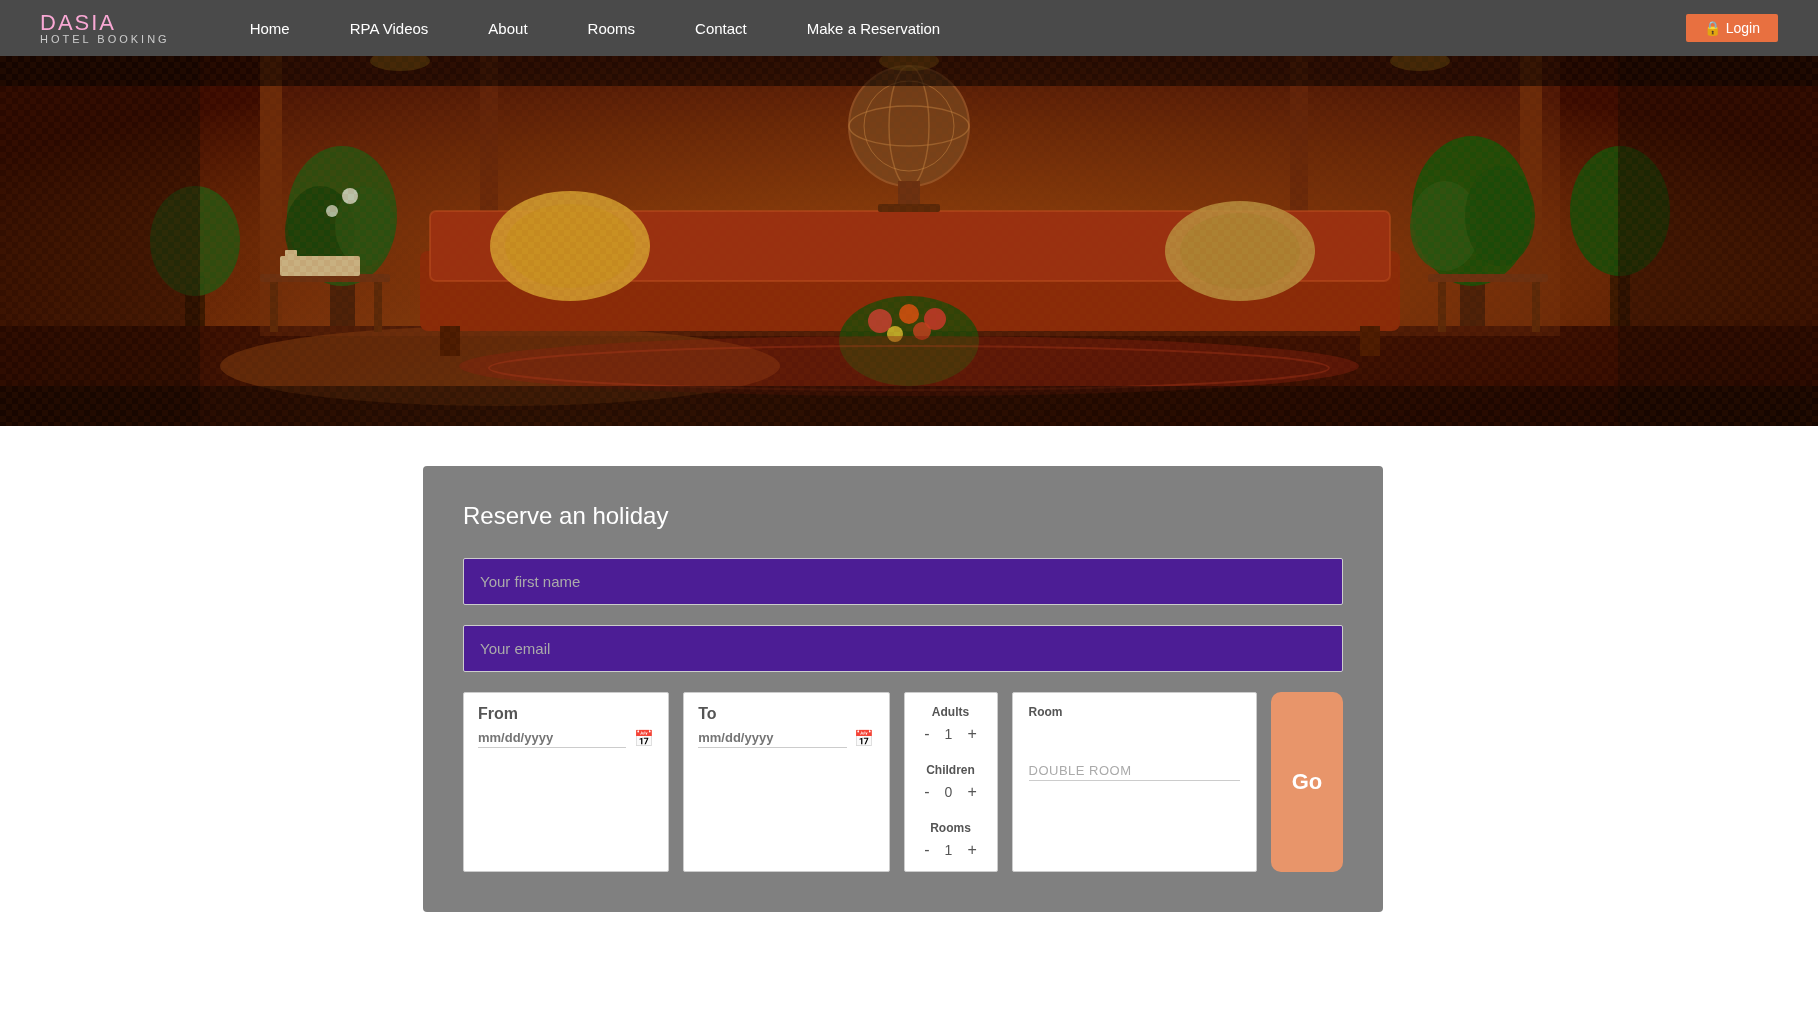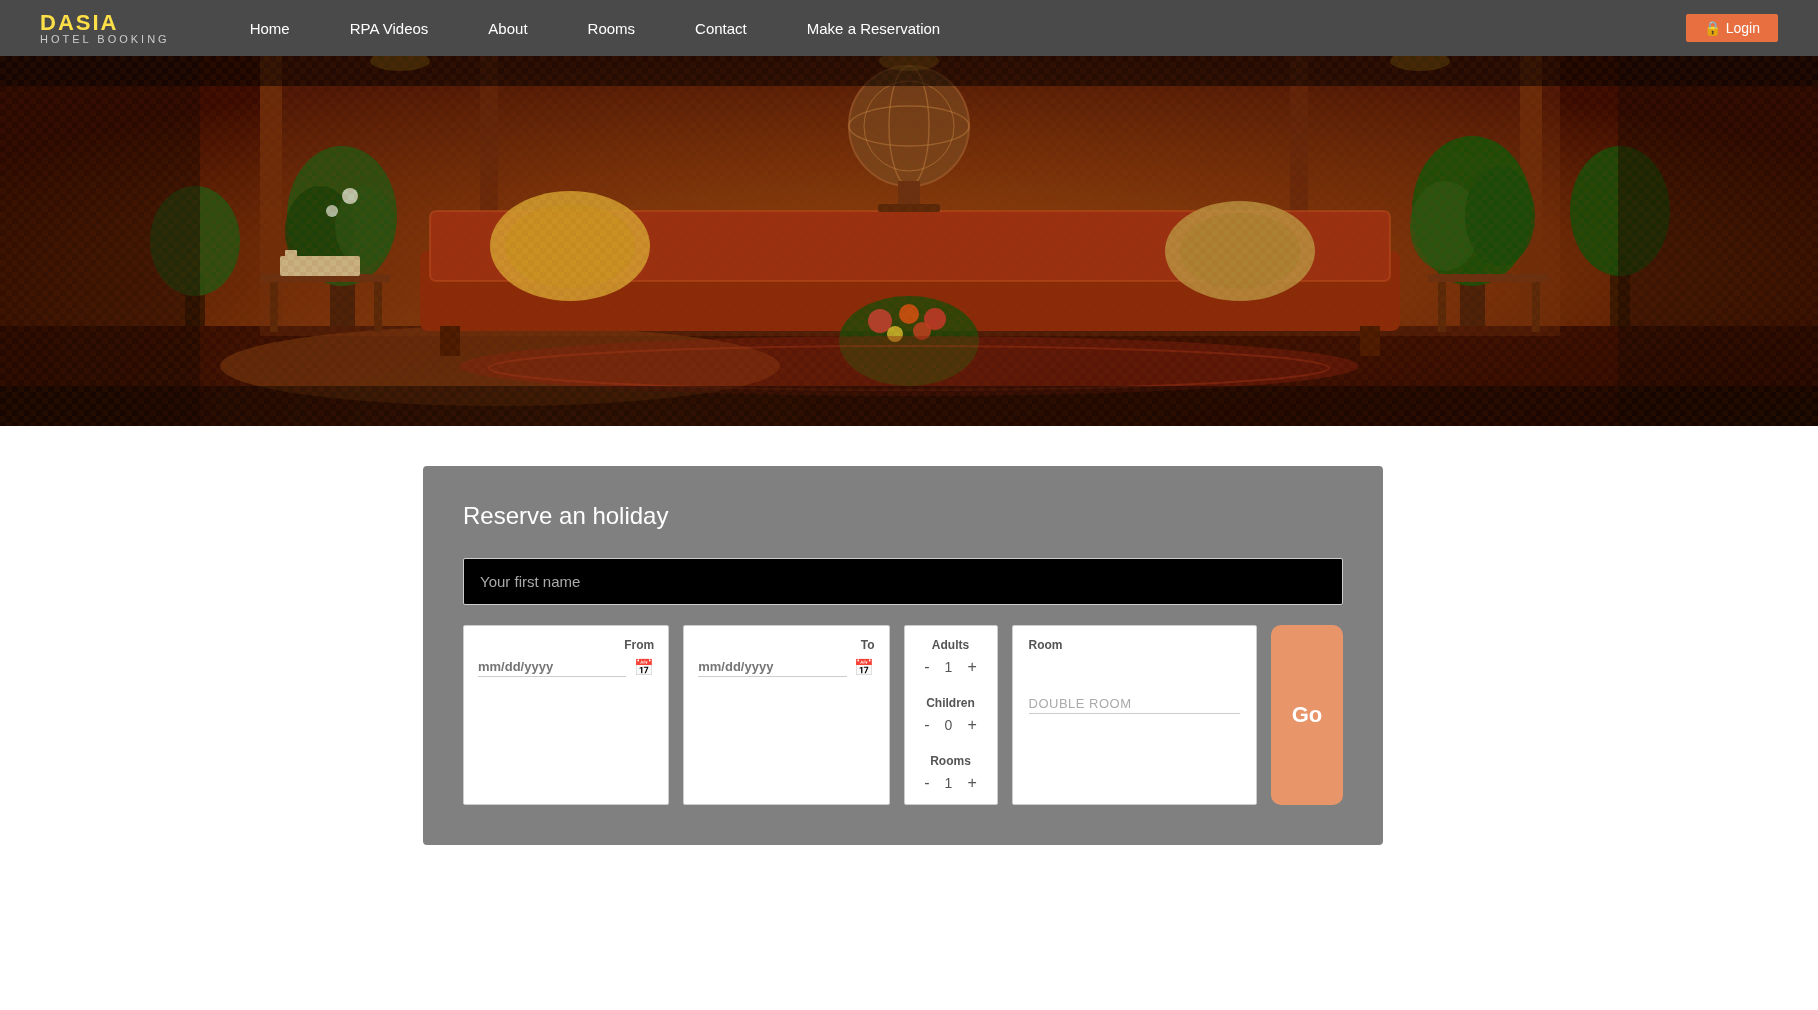--- a/index.html
+++ b/index.html
@@ -14,23 +14,23 @@
       padding: 0 40px;
       position: relative;
       z-index: 10;
     }
     .navbar-logo {
       display: flex;
       flex-direction: column;
       margin-right: 80px;
     }
     .navbar-logo .logo-top {
-      color: #fde047;
+      color: #f9a8d4;
       font-size: 22px;
-      font-weight: 700;
+      font-weight: 400;
       letter-spacing: 2px;
       line-height: 1;
     }
     .navbar-logo .logo-bottom {
       color: #ccc;
       font-size: 11px;
       letter-spacing: 3px;
       line-height: 1;
     }
     .navbar-links {
@@ -101,21 +101,21 @@
       font-weight: 400;
       margin-bottom: 28px;
     }
     .form-group {
       margin-bottom: 20px;
     }
     .form-input {
       width: 100%;
       padding: 14px 16px;
       border: 1px solid #ccc;
-      background: #000000;
+      background: #4c1d95;
       font-size: 15px;
       color: #888;
       border-radius: 2px;
       outline: none;
     }
     .form-input::placeholder { color: #aaa; }
 
     
     .bottom-row {
       display: flex;
@@ -125,25 +125,24 @@
     .date-box {
       background: #fff;
       border: 1px solid #ccc;
       border-radius: 2px;
       padding: 12px 14px;
       flex: 1;
       min-width: 0;
     }
     .date-box label {
       display: block;
-      font-size: 12px;
+      font-size: 16px;
       color: #555;
       margin-bottom: 6px;
       font-weight: 600;
-      text-align: right;
     }
     .date-input-row {
       display: flex;
       align-items: center;
       justify-content: space-between;
     }
     .date-input-row input {
       border: none;
       outline: none;
       font-size: 13px;
@@ -371,20 +370,23 @@
 
 <div class="main-content">
   <div class="reservation-box">
     <h2 class="reservation-title">Reserve an holiday</h2>
 
     <div class="form-group">
       <input type="text" class="form-input" placeholder="Your first name" style="">
     </div>
 
 
+    <div class="form-group">
+      <input type="email" class="form-input" placeholder="Your email" style="">
+    </div>
 
     <div class="bottom-row">
 
       <div class="date-box">
         <label>From</label>
         <div class="date-input-row">
           <input type="text" placeholder="mm/dd/yyyy" style="">
           <span class="date-icon">📅</span>
         </div>
       </div>

